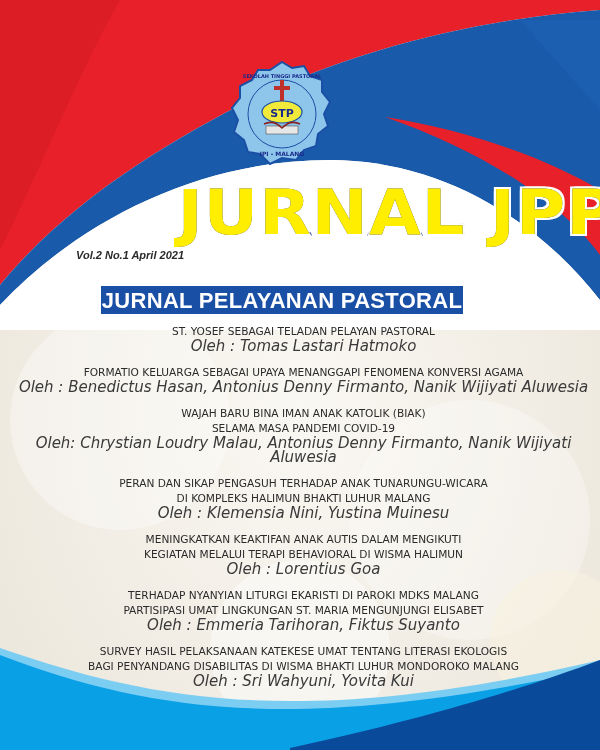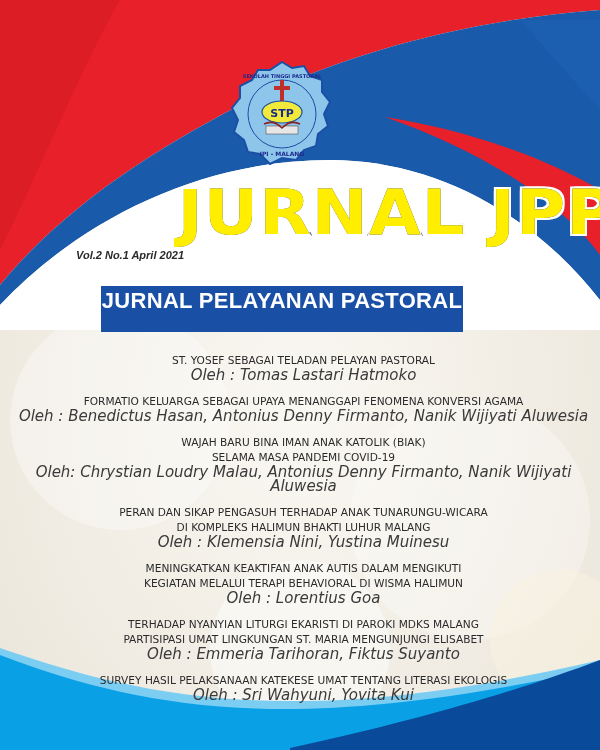--- a/index.html
+++ b/index.html
@@ -14,23 +14,23 @@
       font-family: "DejaVu Sans", sans-serif; font-weight: bold; font-size: 62px; letter-spacing: 1px;
       color: #ffee00; -webkit-text-stroke: 3px #1a2a8c; paint-order: stroke fill;
       text-shadow: 0 0 0 #1a2a8c, 2px 2px 0 #ffffff, -2px -2px 0 #ffffff, 2px -2px 0 #ffffff, -2px 2px 0 #ffffff;
       line-height: 66px; display: inline-block; transform: scaleX(1.08);
     }
 
     .meta-row { position: absolute; top: 249px; font-weight: bold; font-size: 11px; color: #2a2a2a; font-style: italic; }
     .vol { left: 76px; }
     .issn { left: 365px; }
 
-    .banner { position: absolute; left: 101px; top: 286px; width: 362px; height: 46px; background: #1a4fa6; color: #ffffff; font-size: 22px; font-weight: bold; text-align: center; line-height: 29px; letter-spacing: 0.3px; }
+    .banner { position: absolute; left: 101px; top: 286px; width: 362px; height: 28px; background: #1a4fa6; color: #ffffff; font-size: 22px; font-weight: bold; text-align: center; line-height: 29px; letter-spacing: 0.3px; }
 
-    .articles { position: absolute; left: 7px; right: 0; top: 324px; text-align: center; margin-top: 29px; }
+    .articles { position: absolute; left: 7px; right: 0; top: 324px; text-align: center; }
     .article { margin-bottom: 12px; }
     .art-title { font-family: "DejaVu Sans", sans-serif; font-size: 10.6px; color: #2a2a2a; line-height: 15px; font-weight: normal; }
     .art-author { font-family: "DejaVu Sans", sans-serif; font-size: 15px; color: #3a3a3a; font-style: italic; line-height: 14px; }
   </style>
 </head>
 <body>
 
 <div class="cover">
   <svg class="bg-svg" viewBox="0 0 600 750">
     <defs>
@@ -109,16 +109,17 @@
       <div class="art-title">KEGIATAN MELALUI TERAPI BEHAVIORAL DI WISMA HALIMUN</div>
       <div class="art-author">Oleh : Lorentius Goa</div>
     </div>
     <div class="article">
       <div class="art-title">TERHADAP NYANYIAN LITURGI EKARISTI DI PAROKI MDKS MALANG</div>
       <div class="art-title">PARTISIPASI UMAT LINGKUNGAN ST. MARIA MENGUNJUNGI ELISABET</div>
       <div class="art-author">Oleh : Emmeria Tarihoran, Fiktus Suyanto</div>
     </div>
     <div class="article">
       <div class="art-title">SURVEY HASIL PELAKSANAAN KATEKESE UMAT TENTANG LITERASI EKOLOGIS</div>
+      <div class="art-title">BAGI PENYANDANG DISABILITAS DI WISMA BHAKTI LUHUR MONDOROKO MALANG</div>
       <div class="art-author">Oleh : Sri Wahyuni, Yovita Kui</div>
     </div>
   </div>
 </div>
 
 </body></html>

